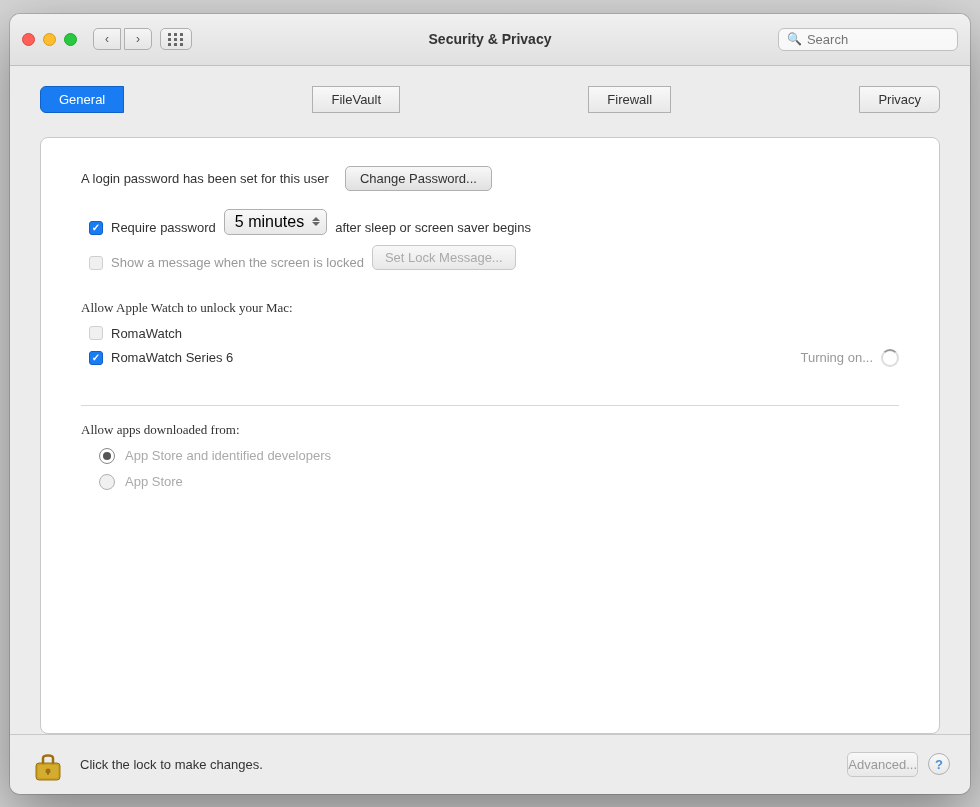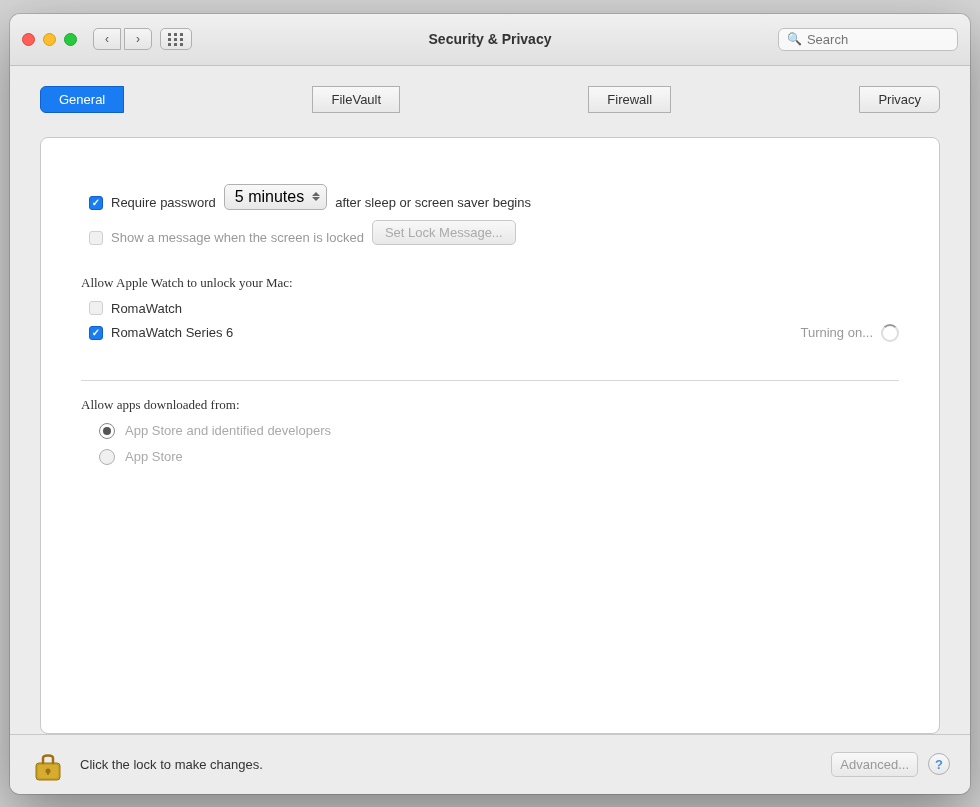--- a/index.html
+++ b/index.html
@@ -352,21 +352,21 @@
       font-size: 13px;
       color: #333;
     }
     .bottombar-right {
       margin-left: auto;
       display: flex;
       align-items: center;
       gap: 10px;
     }
     .advanced-btn {
-      padding: 4px 8px;
+      padding: 4px 0;
       font-size: 13px;
       background: linear-gradient(to bottom, #f8f8f8, #e8e8e8);
       border: 1px solid #c8c8c8;
       border-radius: 5px;
       cursor: pointer;
       color: #999;
     }
     .help-btn {
       width: 22px;
       height: 22px;
@@ -423,20 +423,22 @@
     <div class="tabs">
       <div class="tab active">General</div>
       <div class="tab">FileVault</div>
       <div class="tab">Firewall</div>
       <div class="tab">Privacy</div>
     </div>
 
     <div class="panel">
 
       <div class="password-row">
+        <span class="password-label">A login password has been set for this user</span>
+        <button class="change-password-btn">Change Password...</button>
       </div>
 
       <div class="option-row">
         <div class="checkbox checked"></div>
         <span class="option-label">Require password</span>
         <div class="dropdown-select">
           <span>5 minutes</span>
           <div class="dropdown-arrow">
             <div class="arrow-up"></div>
             <div class="arrow-down"></div>

